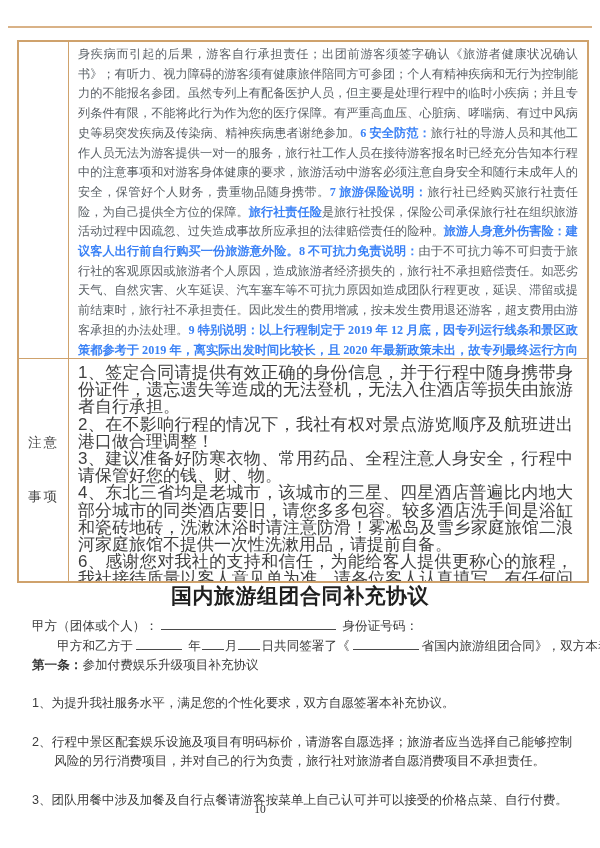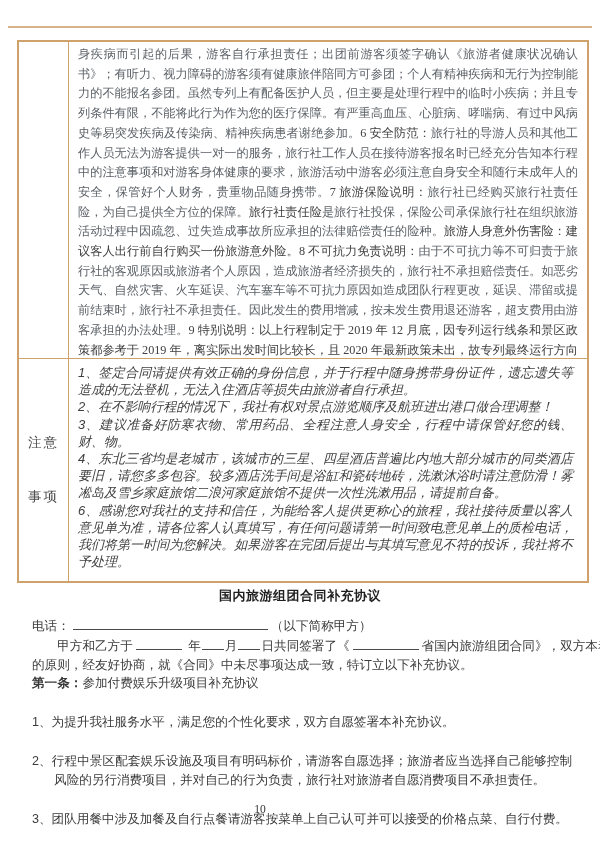--- a/index.html
+++ b/index.html
@@ -25,28 +25,28 @@
     font-family:"Liberation Serif","DejaVu Serif",serif;
     font-size:13.5px;color:#4a4a4a;letter-spacing:2px;
   }
   .ncell-content{flex:1;box-sizing:border-box;overflow:hidden;}
   .health-para{
     padding:3px 9px 0 9px;
     font-family:"Liberation Serif","DejaVu Serif",serif;
     font-size:12.2px;line-height:19.7px;color:#5b6167;
     text-align:justify;text-justify:inter-ideograph;
   }
-  .health-para .b{font-weight:normal;color:#404040;}
-  .notice-items{padding:5px 14px 0 9px;font-size:13px;line-height:17.2px;color:#3f3f3f;text-align:justify;font-style:italic;}
+  .health-para .b{font-weight:bold;color:#3b82f6;}
+  .notice-items{padding:5px 14px 0 9px;font-size:17px;line-height:17.2px;color:#3f3f3f;text-align:justify;}
   .notice-item{margin:0;}
 
   
   .agreement{position:absolute;left:0;top:582px;width:600px;}
   .agt-title{
-    text-align:center;font-size:13px;font-weight:bold;color:#1f1f1f;
+    text-align:center;font-size:21px;font-weight:bold;color:#1f1f1f;
     line-height:24px;margin:2px 0 8px 0;letter-spacing:0.5px;
   }
   .form{margin:0 28px 0 32px;font-size:12.6px;color:#3b3b3b;line-height:18.8px;}
   .form-line{white-space:nowrap;}
   .blank{
     display:inline-block;border-bottom:1px solid #4a4a4a;height:13px;
     vertical-align:baseline;margin:0 3px;
   }
   .w175{width:175px;}.w195{width:195px;}.w200{width:200px;}
   .w46{width:46px;}.w22{width:22px;margin:0 1px;}.w66{width:66px;}
@@ -85,27 +85,27 @@
         </div>
     </div>
   </div>
 </div>
 
 <div class="agreement">
   <div class="agt-title">国内旅游组团合同补充协议</div>
 
   <div class="form">
     <div class="form-line">
-      <span>电话：</span><span class="blank w195"></span><span>（以下简称甲方）</span>
+      <span>甲方（团体或个人）：</span><span class="blank w175"></span>
+      <span>身份证号码：</span>
     </div>
     <div class="form-line indent2">
       <span>甲方和乙方于</span><span class="blank w46"></span>
       <span>年</span><span class="blank w22"></span><span>月</span><span class="blank w22"></span><span>日共同签署了《</span><span class="blank w66"></span><span>省国内旅游组团合同》，双方本着互利互惠</span>
     </div>
-    <div>的原则，经友好协商，就《合同》中未尽事项达成一致，特订立以下补充协议。</div>
     <div>
       <span class="bold">第一条：</span><span>参加付费娱乐升级项目补充协议</span>
     </div>
     <div class="agt-items">
         <div class="agt-item">1、为提升我社服务水平，满足您的个性化要求，双方自愿签署本补充协议。</div>
         <div class="agt-item">2、行程中景区配套娱乐设施及项目有明码标价，请游客自愿选择；旅游者应当选择自己能够控制风险的另行消费项目，并对自己的行为负责，旅行社对旅游者自愿消费项目不承担责任。</div>
         <div class="agt-item">3、团队用餐中涉及加餐及自行点餐请游客按菜单上自己认可并可以接受的价格点菜、自行付费。</div>
       </div>
   </div>
 </div>

